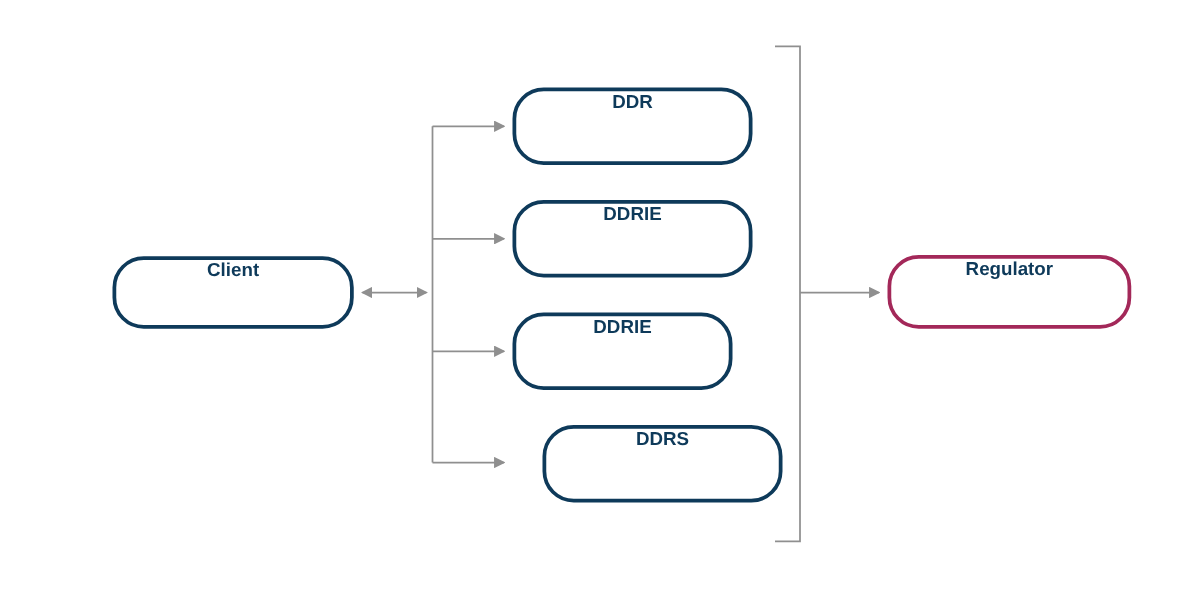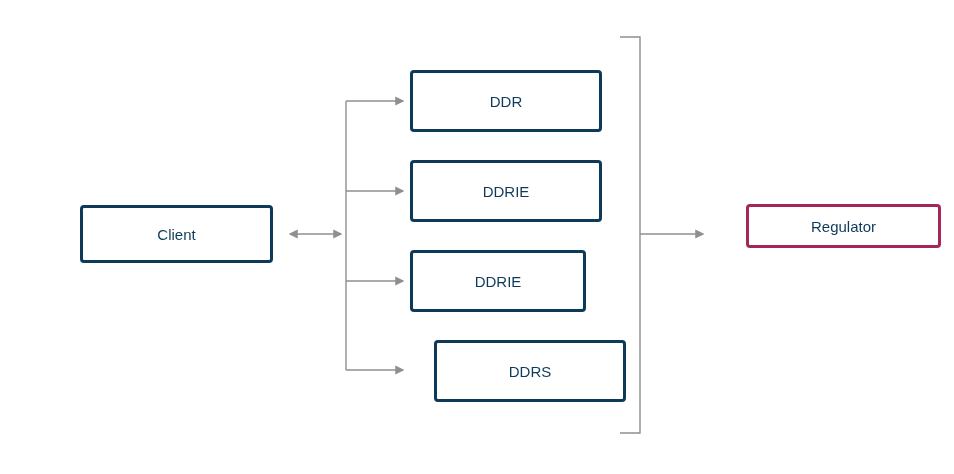--- a/index.html
+++ b/index.html
@@ -29,34 +29,33 @@
     stroke-width: 1.4;
     fill: none;
   }
   .connectors .arrowhead-path {
     fill: var(--connector);
   }
   .node {
     position: absolute;
     background: #ffffff;
     border: 3px solid var(--node-border);
-    border-radius: 4px;
+    border-radius: 25px;
     display: flex;
-    align-items: center;
     justify-content: center;
     color: var(--node-text);
-    font-weight: normal;
+    font-weight: bold;
     font-size: 15px;
   }
-  .node-client    { left: 80px;  top: 205px; width: 193px; height: 58px; }
+  .node-client    { left: 90px;  top: 205px; width: 193px; height: 58px; }
   .node-ddr       { left: 410px; top: 70px;  width: 192px; height: 62px; }
   .node-ddrl      { left: 410px; top: 160px; width: 192px; height: 62px; }
   .node-ddrie     { left: 410px; top: 250px; width: 176px; height: 62px; }
   .node-ddrs      { left: 434px; top: 340px; width: 192px; height: 62px; }
-  .node-regulator { left: 710px; top: 204px; width: 195px; height: 44px; border-color: var(--regulator-border); margin-left: 36px; }
+  .node-regulator { left: 710px; top: 204px; width: 195px; height: 59px; border-color: var(--regulator-border); }
 </style>
 </head>
 <body>
 
 <div class="canvas">
 
   <svg class="connectors" viewBox="0 0 954 474" xmlns="http://www.w3.org/2000/svg">
     <defs>
       <marker id="arrow" viewBox="0 0 10 10" refX="8.5" refY="5" markerWidth="6.5" markerHeight="6.5" orient="auto-start-reverse">
         <path class="arrowhead-path" d="M0,0 L10,5 L0,10 z"></path>

